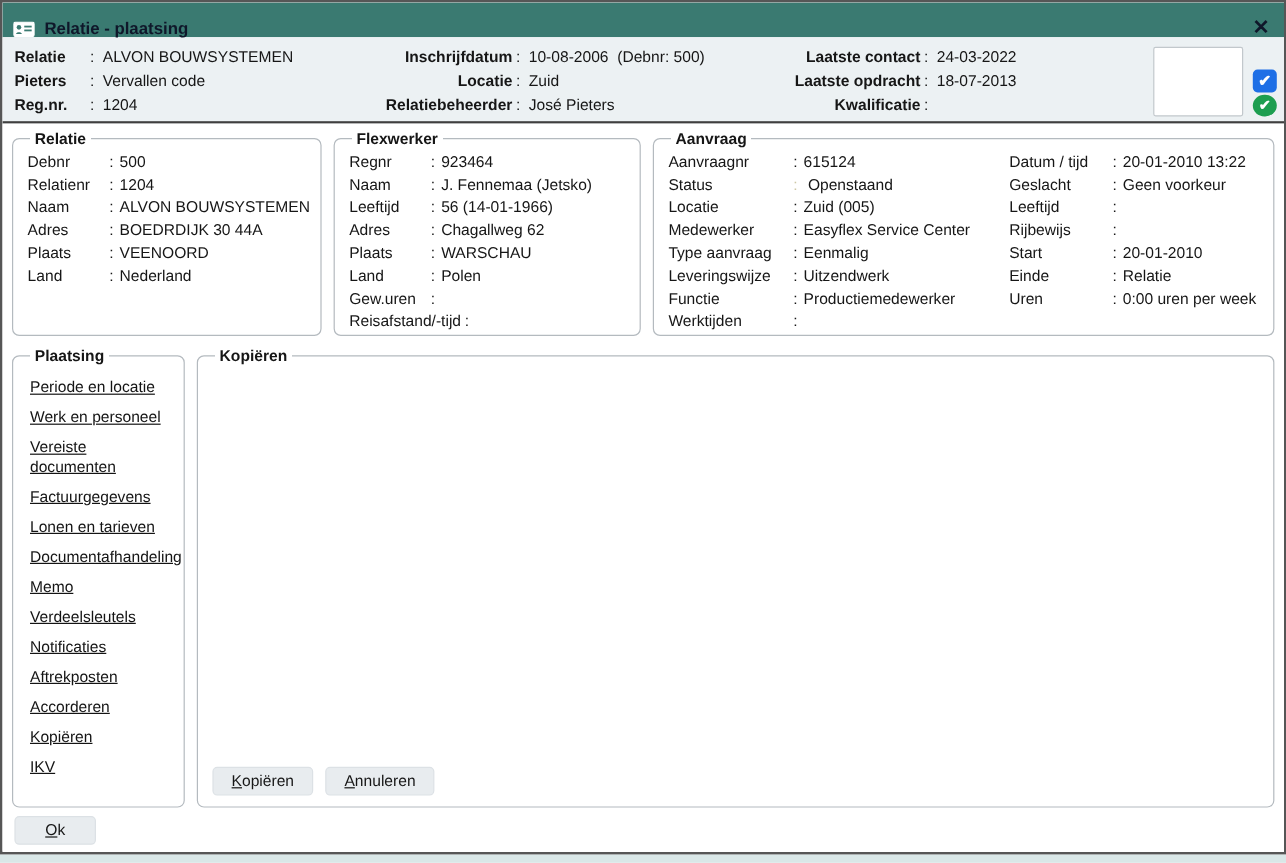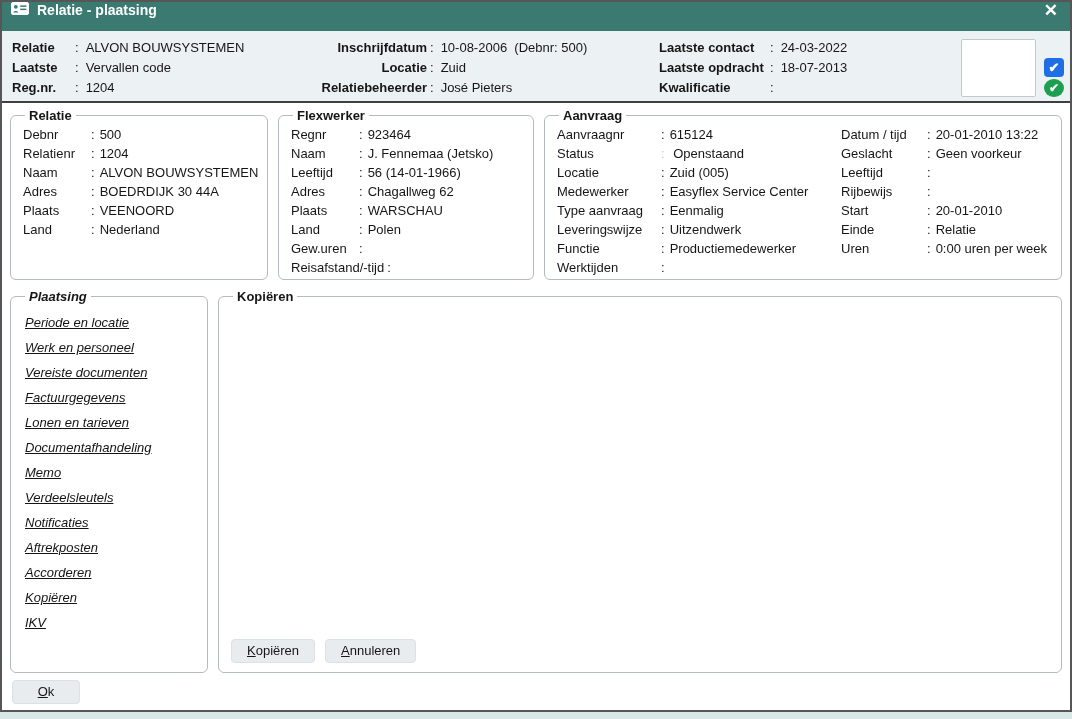--- a/index.html
+++ b/index.html
@@ -14,34 +14,34 @@
   .window {
     width:1072px; height:712px;
     border:2px solid #565656;
     background:#fff;
     position:relative;
     overflow:hidden;
   }
   
   .titlebar {
     height:29px; background:#3A7A71;
-    display:flex; align-items:flex-start;
-    padding:0 12px 0 9px; color:#ffffff;
+    display:flex; align-items:flex-end;
+    padding:0 12px 0 9px; color:#0f172a;
   }
   .title-text { font-weight:bold; font-size:14px; margin-left:8px; }
   .close-btn { margin-left:auto; font-size:17px; font-weight:bold; cursor:pointer; line-height:1; }
   
   .header-panel {
     display:flex; background:#ECF1F3;
     padding:7px 6px 4px 10px;
     border-bottom:2px solid #3F3F3F;
     height:72px;
   }
   .hcol { display:flex; flex-direction:column; }
-  .hcol1 { width:302px; } .hcol2 { width:345px; } .hcol3 { flex:1; }
+  .hcol1 { width:302px; } .hcol2 { width:345px; } .hcol3 { flex:1;text-align:right; }
   .hkv { display:flex; line-height:20px; white-space:pre; }
   .hk { font-weight:bold; flex-shrink:0; }
   .hcol1 .hk { width:60px; } .hcol2 .hk { width:113px;text-align:right; } .hcol3 .hk { width:108px; }
   .hc { padding:0 7px 0 3px; }
   .photo-box {
     width:75px; height:58px; background:#fff;
     border:1px solid #C2C8CC; border-radius:2px; margin-top:1px; flex-shrink:0;
   }
   .status-icons { display:flex; flex-direction:column; gap:2px; margin:20px 0 0 8px; }
   .icon-blue {
@@ -69,21 +69,21 @@
   .aan-right { flex:1; }
   .kv { display:flex; line-height:19px; white-space:pre; }
   .k { font-weight:normal; flex-shrink:0; }
   .fs-relatie .k, .fs-flex .k { min-width:65px; }
   .aan-left .k { min-width:101px; }
   .aan-right .k { min-width:83px; }
   .c { padding:0 5px 0 3px; }
   .kv-status .c { color:#CDC7A6; }
   .row2 { display:flex; gap:10px; margin-top:9px; }
   .row2 fieldset { height:384px; }
-  .fs-plaatsing { width:198px;font-style:italic; }
+  .fs-plaatsing { width:144px; }
   .fs-kopieren { flex:1; position:relative; }
   
   .nav-links { padding-top:9px; }
   .nav-link {
     display:block; margin:0 0 9px 2px; line-height:16px;
     color:#141414; text-decoration:underline; cursor:pointer;
   }
   
   .form-row { display:flex; align-items:center; margin-left:2px; }
   .form-row-1 { margin-top:11px; }
@@ -139,21 +139,21 @@
     <span class="title-text">Relatie - plaatsing</span>
     <span class="close-btn">✕</span>
   </div>
 
   <div class="header-panel">
     <div class="hcol hcol1">
       <div class="hkv">
         <span class="hk">Relatie</span><span class="hc">:</span><span class="hv">ALVON BOUWSYSTEMEN</span>
       </div>
       <div class="hkv">
-        <span class="hk">Laatste</span><span class="hc">:</span><span class="hv">Vervallen code</span>
+        <span class="hk">Pieters</span><span class="hc">:</span><span class="hv">Vervallen code</span>
       </div>
       <div class="hkv">
         <span class="hk">Reg.nr.</span><span class="hc">:</span><span class="hv">1204</span>
       </div>
     </div>
     <div class="hcol hcol2">
       <div class="hkv">
         <span class="hk">Inschrijfdatum</span><span class="hc">:</span><span class="hv">10-08-2006  (Debnr: 500)</span>
       </div>
       <div class="hkv">

